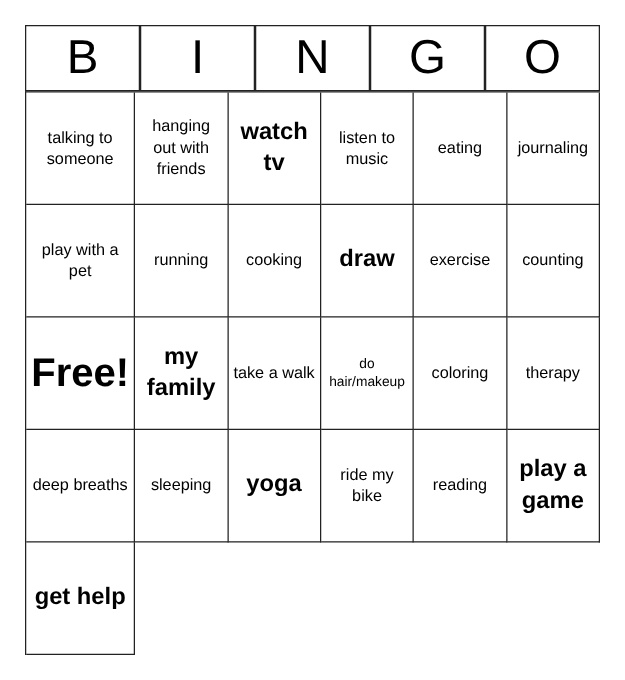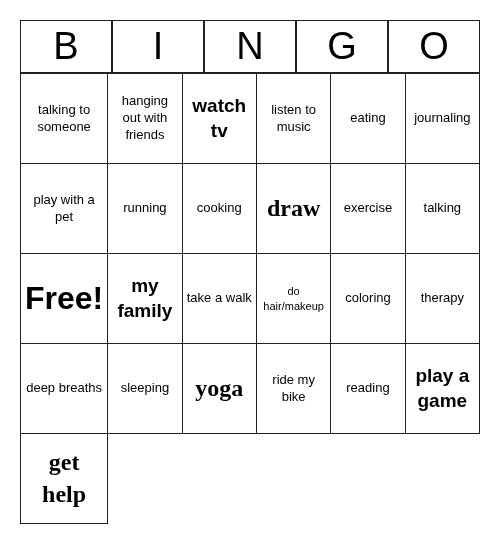--- a/index.html
+++ b/index.html
@@ -47,23 +47,22 @@
       align-items: center;
       justify-content: center;
       text-align: center;
       padding: 6px 4px;
       min-height: 90px;
       font-size: 13px;
       line-height: 1.3;
     }
 
     .bingo-cell.large-text {
-      font-size: 24px;
+      font-size: 19px;
       font-weight: bold;
-      font-family: Liberation Serif, serif;
     }
 
     .bingo-cell.medium-large {
       font-size: 19px;
       font-weight: bold;
     }
 
     .bingo-cell.free {
       font-size: 32px;
       font-weight: bold;
@@ -87,21 +86,21 @@
       <div class="bingo-cell">hanging out with friends</div>
       <div class="bingo-cell medium-large">watch tv</div>
       <div class="bingo-cell">listen to music</div>
       <div class="bingo-cell">eating</div>
       <div class="bingo-cell">journaling</div>
       <div class="bingo-cell">play with a pet</div>
       <div class="bingo-cell">running</div>
       <div class="bingo-cell">cooking</div>
       <div class="bingo-cell large-text">draw</div>
       <div class="bingo-cell">exercise</div>
-      <div class="bingo-cell">talking</div>
+      <div class="bingo-cell">counting</div>
       <div class="bingo-cell free">Free!</div>
       <div class="bingo-cell medium-large">my family</div>
       <div class="bingo-cell">take a walk</div>
       <div class="bingo-cell" style="font-size: 11px; text-align: center;">do hair/makeup</div>
       <div class="bingo-cell">coloring</div>
       <div class="bingo-cell">therapy</div>
       <div class="bingo-cell">deep breaths</div>
       <div class="bingo-cell">sleeping</div>
       <div class="bingo-cell large-text">yoga</div>
       <div class="bingo-cell">ride my bike</div>

